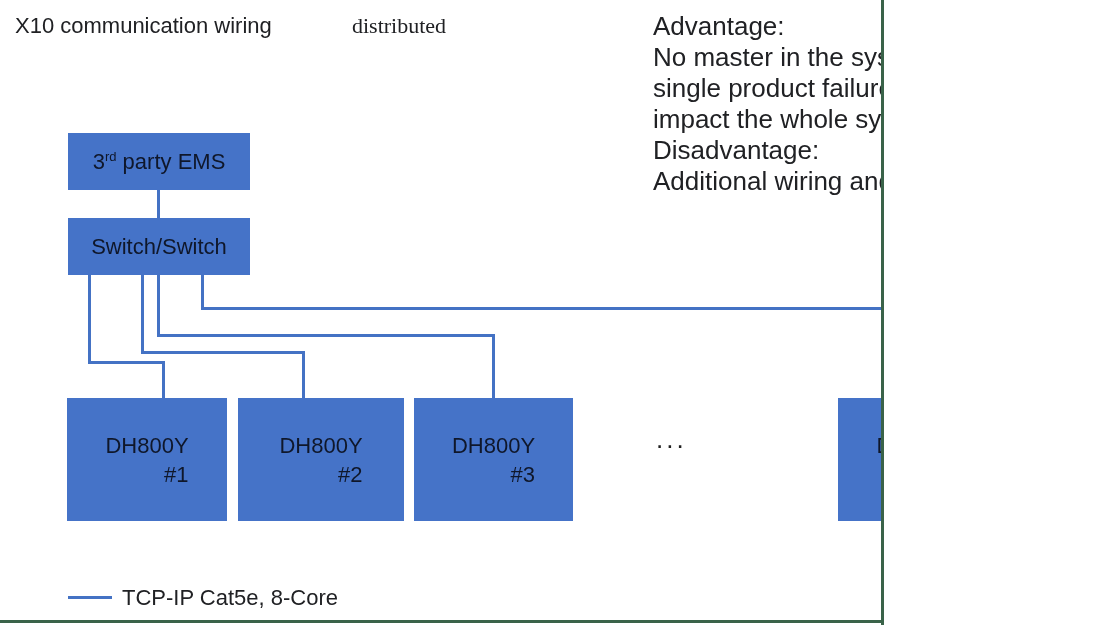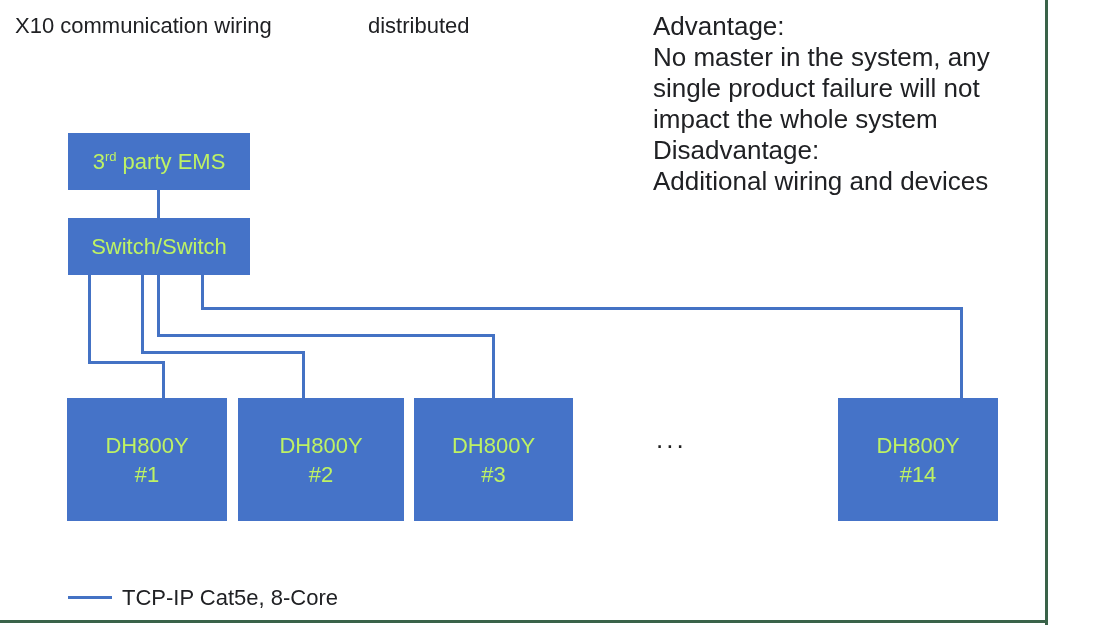--- a/index.html
+++ b/index.html
@@ -1,45 +1,45 @@
 <!DOCTYPE html>
 <html style="--accent-blue: #4472C4; --box-fill: #4573C8; --edge-green: #3a6349; --text-dark: #202124;"><head>
 <meta charset="utf-8">
 <style>
   html,body{margin:0;padding:0;background:#fff;}
   .canvas{
-    position:relative;width:1048px;height:625px;background:#ffffff;
+    position:relative;width:884px;height:625px;background:#ffffff;
     font-family:"Liberation Sans",sans-serif;color:var(--text-dark,#202124);
     overflow:hidden;
   }
   .title{position:absolute;font-size:22px;white-space:nowrap;}
   .notes{
     position:absolute;left:653px;top:11px;width:420px;
     font-size:26px;line-height:31px;white-space:pre-line;
   }
   .node{
-    position:absolute;background:var(--box-fill,#4573C8);color:#bef264;
-    display:flex;align-items:center;justify-content:center;text-align:center;
+    position:absolute;background:var(--box-fill,#4573C8);color:#0f172a;
+    display:flex;align-items:center;justify-content:center;text-align:right;
     font-size:22px;line-height:29px;
   }
   .node sup{font-size:13px;line-height:0;}
   .seg{position:absolute;background:var(--accent-blue,#4472C4);}
   .ellipsis{position:absolute;left:656px;top:424px;font-size:26px;letter-spacing:3px;color:#1f1f1f;}
   .legend-swatch{position:absolute;left:68px;top:596px;width:44px;height:3px;background:var(--accent-blue,#4472C4);}
   .legend-label{position:absolute;left:122px;top:585px;font-size:22px;white-space:nowrap;text-align:right;}
   .edge-right{position:absolute;right:0;top:0;width:3px;height:625px;background:var(--edge-green,#3a6349);}
   .edge-bottom{position:absolute;left:0;top:620px;width:1100px;height:3px;background:var(--edge-green,#3a6349);}
 </style>
 </head>
 <body>
 
 <div class="canvas">
 
   <div class="title" style="left:15px;top:13px;">X10 communication wiring</div>
-  <div class="title" style="left:368px;top:13px;">distributed</div>
+  <div class="title" style="left:352px;top:13px;font-family:Liberation Serif, serif;">distributed</div>
 
   <div class="notes">Advantage:
 No master in the system, any
 single product failure will not
 impact the whole system
 Disadvantage:
 Additional wiring and devices</div>
 
   <div class="node" style="left:68px;top:133px;width:182px;height:57px;">
     <div><span>3</span><sup>rd</sup><span> party EMS</span></div>

